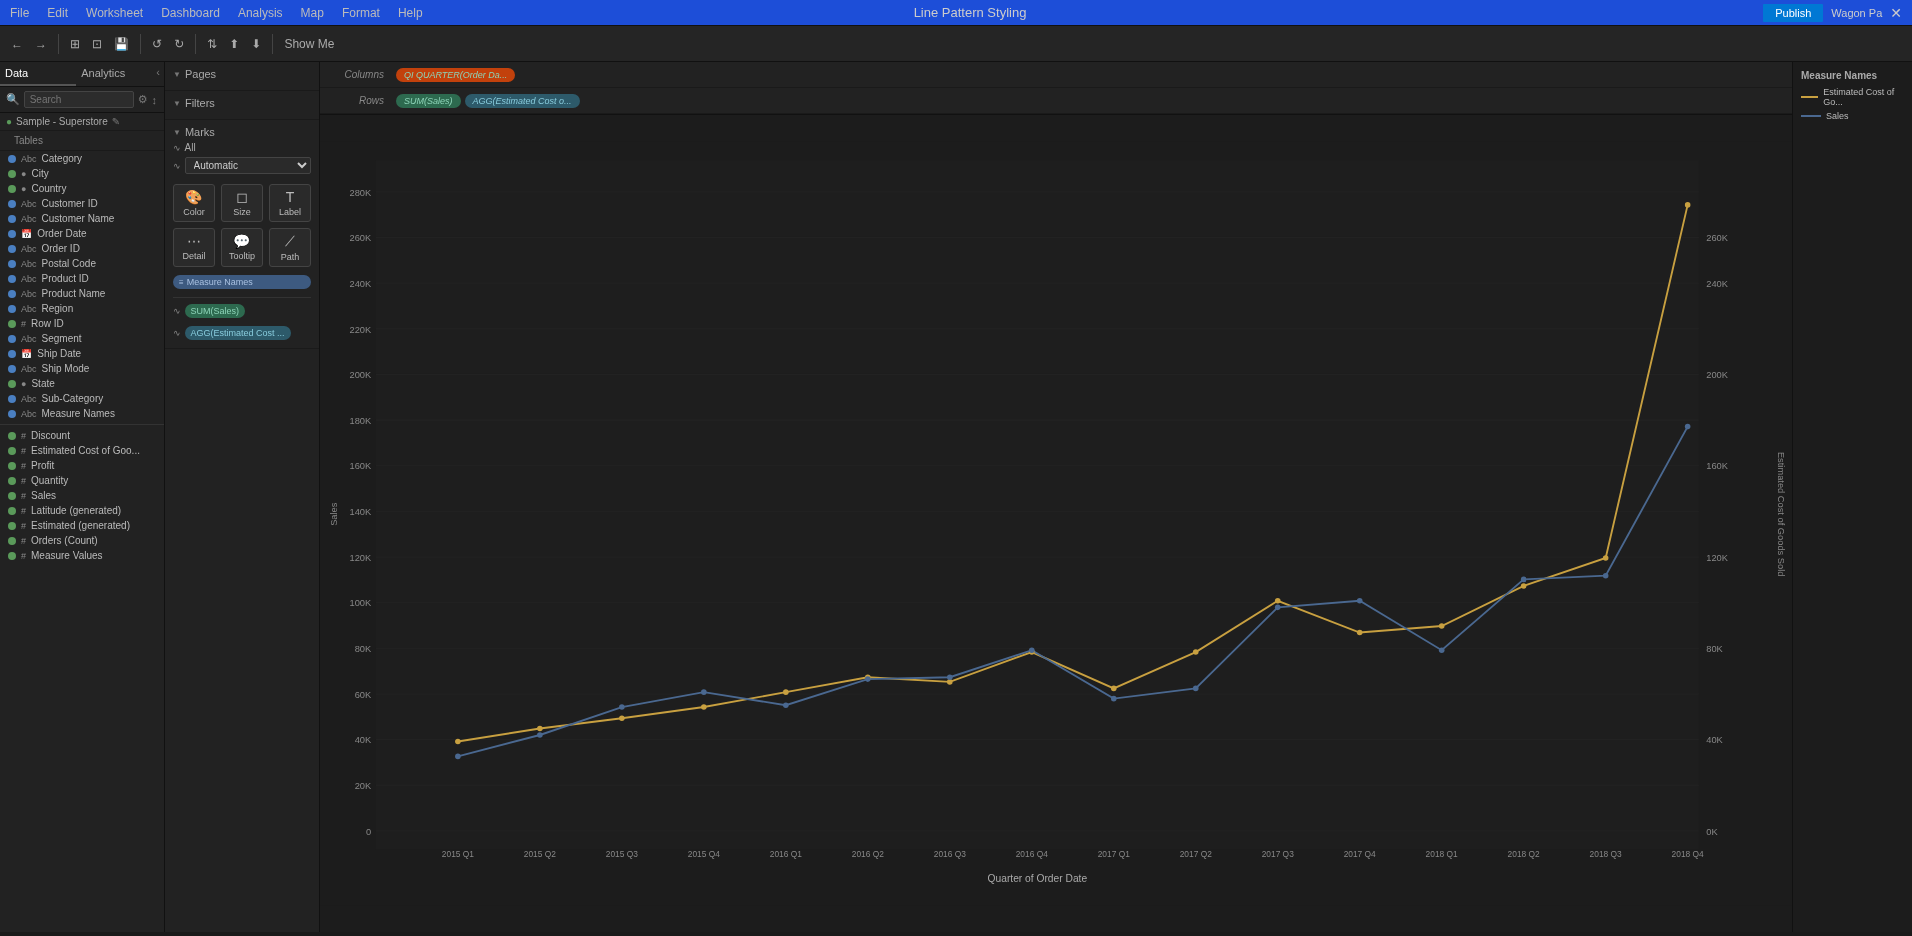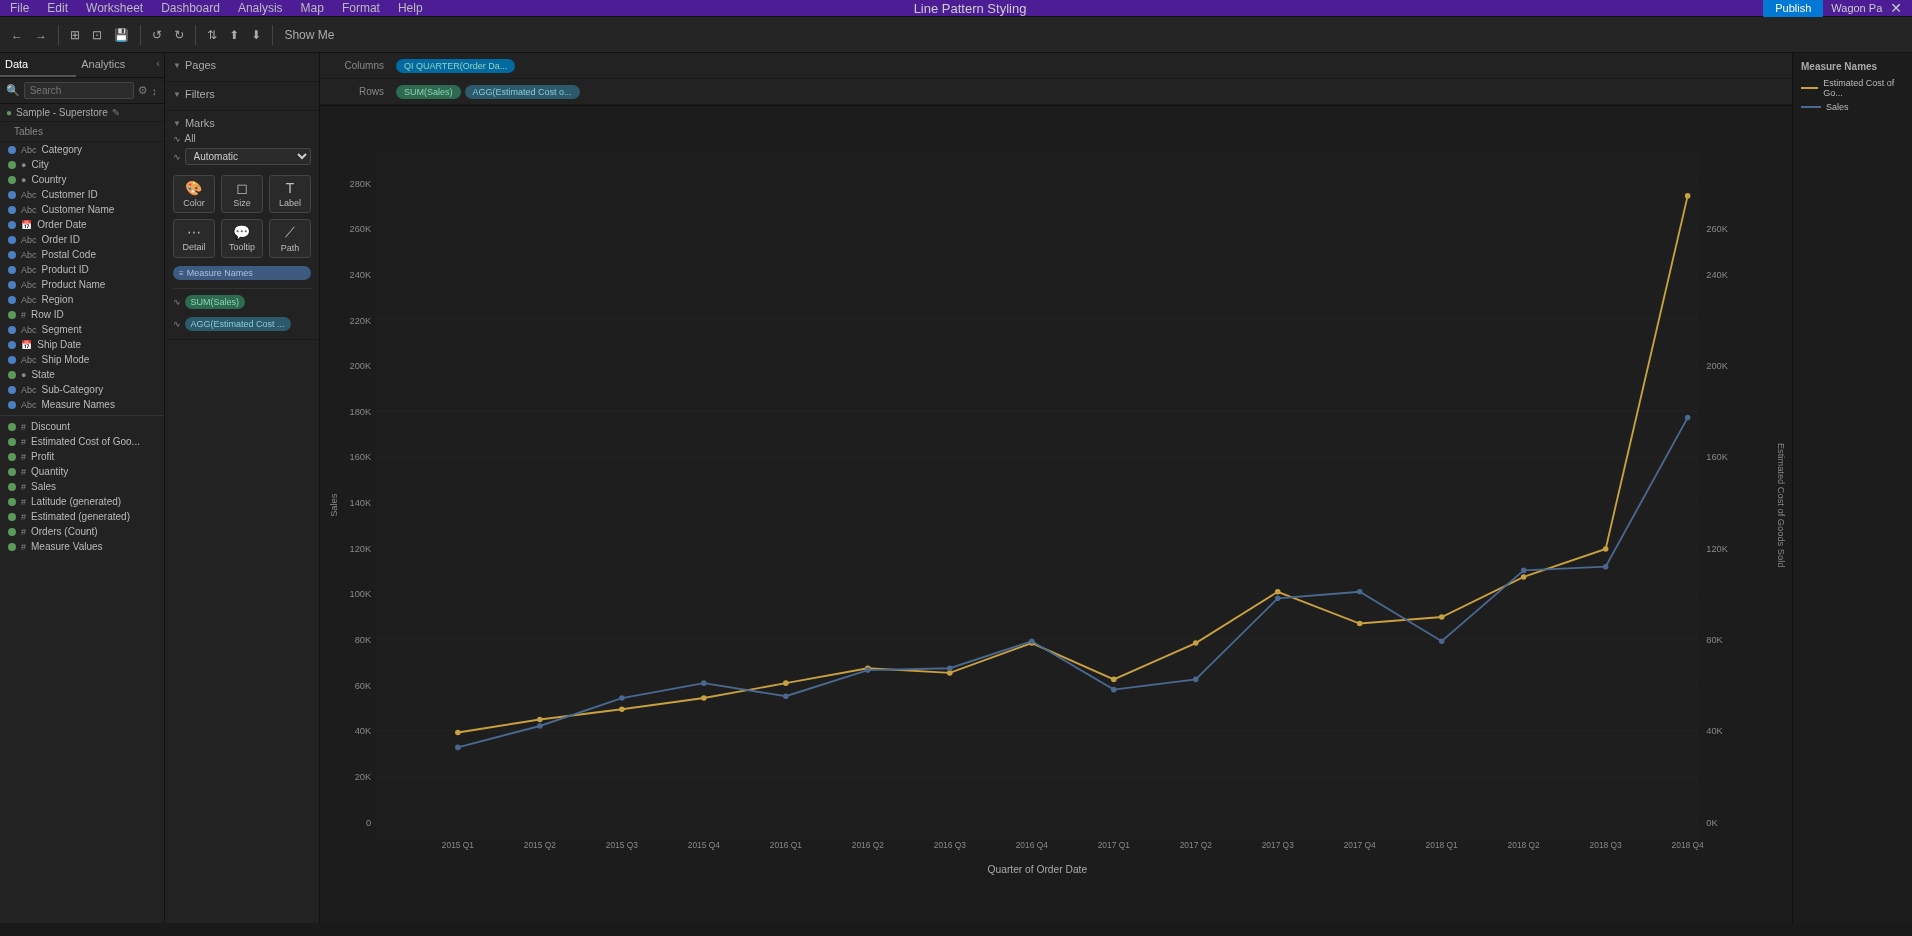--- a/index.html
+++ b/index.html
@@ -1,19 +1,19 @@
 <!DOCTYPE html>
 <html><head>
   <meta charset="utf-8">
   <style>
     * { margin: 0; padding: 0; box-sizing: border-box; }
     body { background: #1a1a1a; color: #ccc; font-family: 'Segoe UI', Tahoma, Geneva, sans-serif; font-size: 11px; overflow: hidden; width: 1912px; height: 936px; }
 
     
-    #topbar { background: #4c1d95; height: 17px; display: flex; align-items: center; justify-content: space-between; padding: 0 10px; border-bottom: 1px solid #111; }
+    #topbar { background: #1d4ed8; height: 26px; display: flex; align-items: center; justify-content: space-between; padding: 0 10px; border-bottom: 1px solid #111; }
     #topbar-title { color: #ccc; font-size: 13px; font-weight: 500; position: absolute; left: 50%; transform: translateX(-50%); margin-left: 14px; }
     #topbar-left { display: flex; gap: 18px; font-size: 12px; color: #bbb; }
     #topbar-right { display: flex; align-items: center; gap: 8px; }
     .publish-btn { background: #0078d4; color: white; border: none; padding: 3px 12px; border-radius: 1px; font-size: 11px; cursor: pointer; }
     .topbar-user { color: #ccc; font-size: 11px; }
     .topbar-close { color: #ccc; font-size: 14px; cursor: pointer; }
 
     
     #toolbar { background: #252525; height: 36px; display: flex; align-items: center; padding: 0 6px; gap: 2px; border-bottom: 1px solid #111; }
     .toolbar-btn { background: transparent; border: none; color: #aaa; padding: 3px 5px; cursor: pointer; font-size: 12px; border-radius: 2px; }
@@ -42,24 +42,24 @@
     .collapse-arrow { font-size: 8px; color: #777; }
     .pill { background: #2d6a4f; color: #8dd4b8; font-size: 9px; padding: 2px 6px; border-radius: 10px; margin: 2px 0; cursor: pointer; white-space: nowrap; overflow: hidden; text-overflow: ellipsis; max-width: 130px; }
     .marks-grid { display: grid; grid-template-columns: 1fr 1fr 1fr; gap: 6px; padding: 4px 0; }
     .mark-btn { display: flex; flex-direction: column; align-items: center; gap: 2px; padding: 4px; border: 1px solid #444; border-radius: 3px; cursor: pointer; color: #bbb; font-size: 9px; background: #2a2a2a; }
     .mark-icon { font-size: 14px; }
     .measure-names-pill { background: #3d5a80; color: #a8c0e0; font-size: 9px; padding: 2px 6px; border-radius: 10px; margin: 2px 0; cursor: pointer; display: flex; align-items: center; gap: 3px; }
 
     
     #chart-area { flex: 1; background: #1c1c1c; display: flex; flex-direction: column; }
     #shelf-area { background: #222; border-bottom: 1px solid #111; }
-    .shelf-row { display: flex; align-items: center; height: 26px; border-bottom: 1px solid #1a1a1a; }
+    .shelf-row { display: flex; align-items: center; height: 26px; border-bottom: 1px solid #1a1a1a; font-style: italic; }
     .shelf-label { width: 72px; text-align: right; padding-right: 8px; color: #888; font-size: 10px; flex-shrink: 0; }
     .shelf-pills { display: flex; gap: 4px; flex: 1; align-items: center; padding-left: 4px; }
-    .shelf-pill { background: #0369a1; color: #8dd4b8; font-size: 9px; padding: 2px 8px; border-radius: 10px; cursor: pointer; }
+    .shelf-pill { background: #c2410c; color: #8dd4b8; font-size: 9px; padding: 2px 8px; border-radius: 10px; cursor: pointer; }
     .shelf-pill-sum { background: #2d6a4f; color: #8dd4b8; }
     .shelf-pill-agg { background: #2d5a6a; color: #88ccdd; }
 
     #chart-canvas { flex: 1; position: relative; overflow: hidden; }
     
     svg#chart-svg { width: 100%; height: 100%; }
 
     
     #legend-panel { width: 120px; background: #1c1c1c; border-left: 1px solid #111; flex-shrink: 0; padding: 8px; }
     .legend-title { color: #aaa; font-size: 10px; margin-bottom: 6px; font-weight: 600; }

